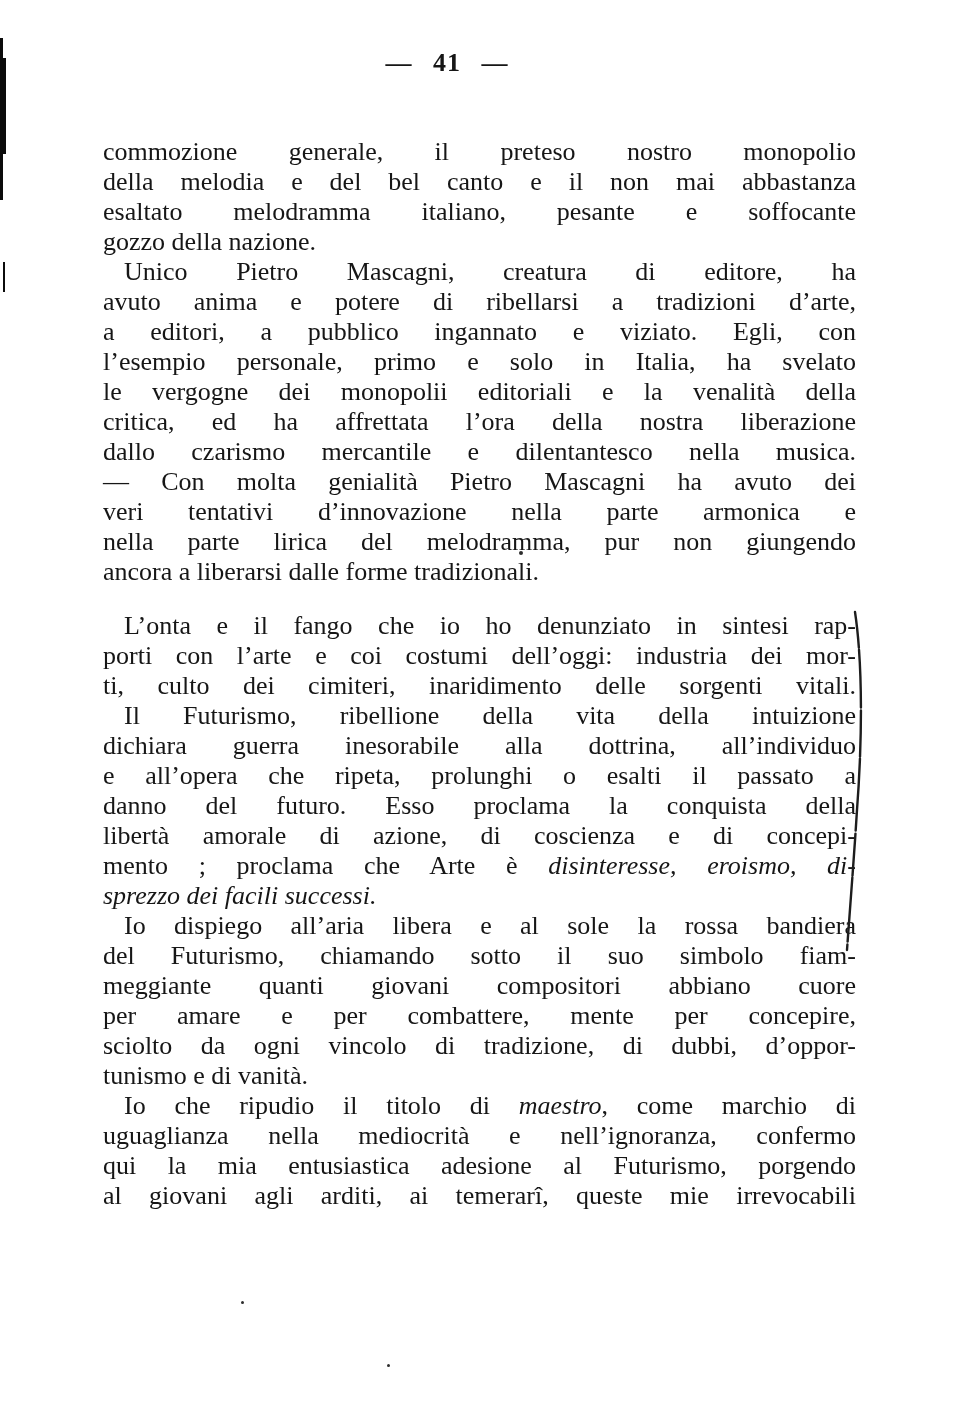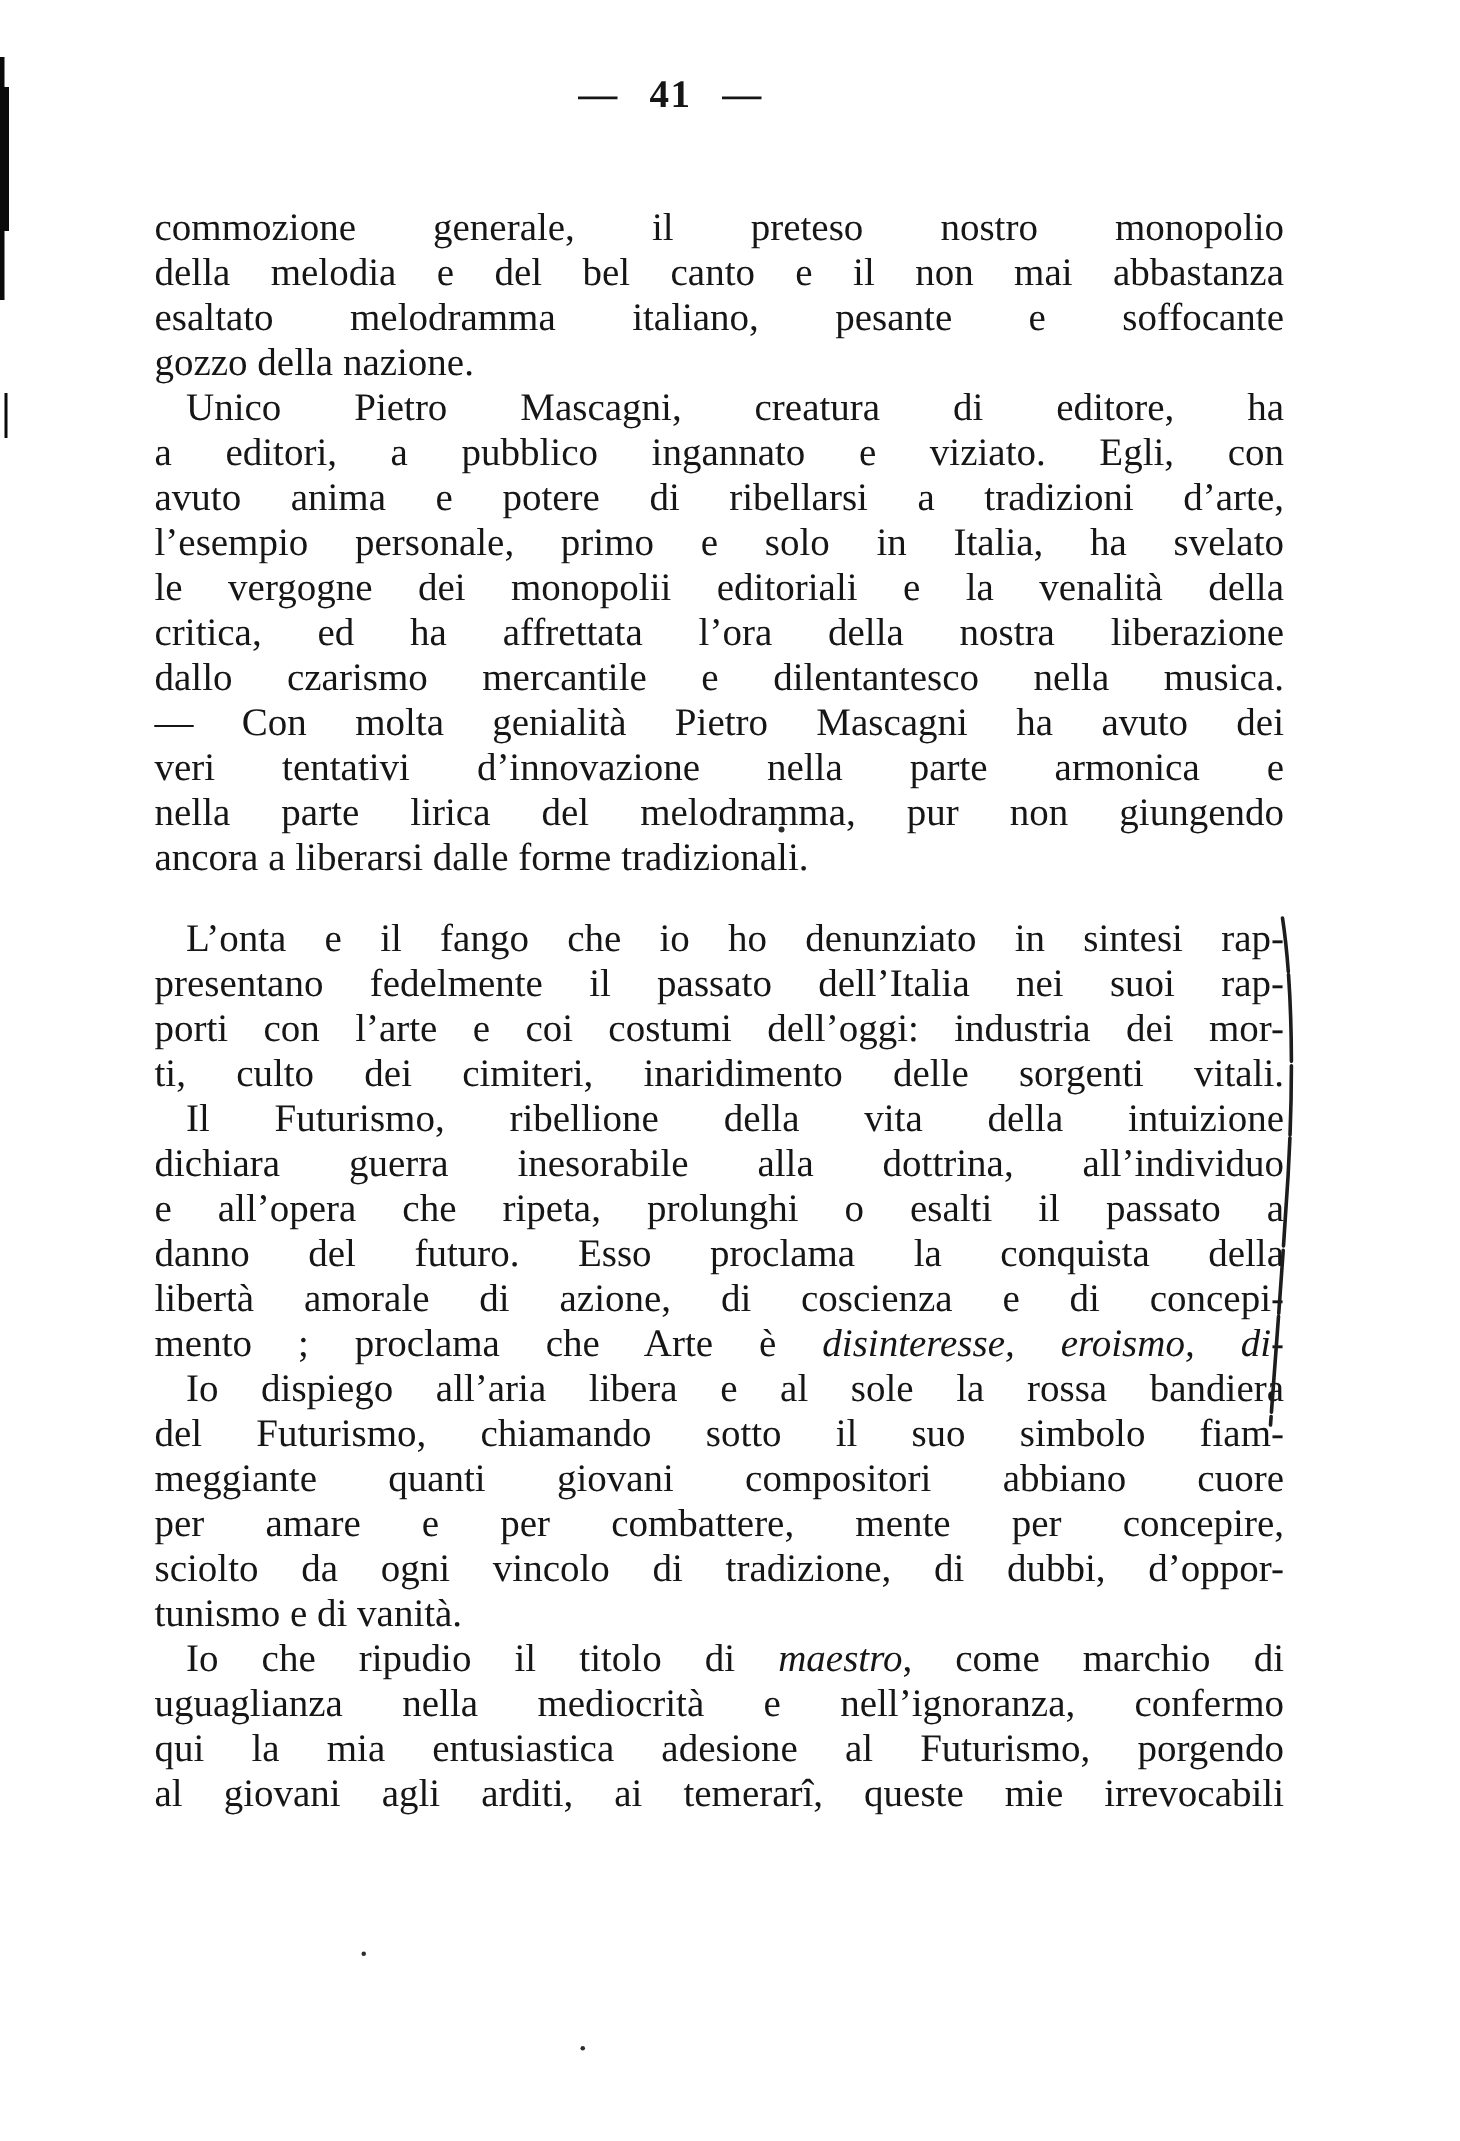--- a/index.html
+++ b/index.html
@@ -92,46 +92,46 @@
 
   <div class="text-column">
       <div class="paragraph">
         <div class="line"><span>commozione generale, il preteso nostro monopolio</span></div>
         <div class="line"><span>della melodia e del bel canto e il non mai abbastanza</span></div>
         <div class="line"><span>esaltato melodramma italiano, pesante e soffocante</span></div>
         <div class="line short"><span>gozzo della nazione.</span></div>
       </div>
       <div class="paragraph">
         <div class="line indent"><span>Unico Pietro Mascagni, creatura di editore, ha</span></div>
+        <div class="line"><span>avuto anima e potere di ribellarsi a tradizioni d’arte,</span></div>
         <div class="line"><span>a editori, a pubblico ingannato e viziato. Egli, con</span></div>
-        <div class="line"><span>avuto anima e potere di ribellarsi a tradizioni d’arte,</span></div>
         <div class="line"><span>l’esempio personale, primo e solo in Italia, ha svelato</span></div>
         <div class="line"><span>le vergogne dei monopolii editoriali e la venalità della</span></div>
         <div class="line"><span>critica, ed ha affrettata l’ora della nostra liberazione</span></div>
         <div class="line"><span>dallo czarismo mercantile e dilentantesco nella musica.</span></div>
       </div>
       <div class="paragraph">
         <div class="line"><span>— Con molta genialità Pietro Mascagni ha avuto dei</span></div>
         <div class="line"><span>veri tentativi d’innovazione nella parte armonica e</span></div>
         <div class="line"><span>nella parte lirica del melodramma, pur non giungendo</span></div>
         <div class="line short"><span>ancora a liberarsi dalle forme tradizionali.</span></div>
       </div>
       <div class="paragraph gap-before">
         <div class="line indent"><span>L’onta e il fango che io ho denunziato in sintesi rap-</span></div>
-        <div class="line"><span>presentano fedelmente il passato dell’Italia nei suoi rap-</span></div>
         <div class="line"><span>porti con l’arte e coi costumi dell’oggi: industria dei mor-</span></div>
         <div class="line"><span>ti, culto dei cimiteri, inaridimento delle sorgenti vitali.</span></div>
       </div>
       <div class="paragraph">
         <div class="line indent"><span>Il Futurismo, ribellione della vita della intuizione</span></div>
         <div class="line"><span>dichiara guerra inesorabile alla dottrina, all’individuo</span></div>
         <div class="line"><span>e all’opera che ripeta, prolunghi o esalti il passato a</span></div>
         <div class="line"><span>danno del futuro. Esso proclama la conquista della</span></div>
         <div class="line"><span>libertà amorale di azione, di coscienza e di concepi-</span></div>
         <div class="line"><span>mento ; proclama che Arte è </span><span class="it">disinteresse, eroismo, di-</span></div>
+        <div class="line short"><span class="it">sprezzo dei facili successi.</span></div>
       </div>
       <div class="paragraph">
         <div class="line indent"><span>Io dispiego all’aria libera e al sole la rossa bandiera</span></div>
         <div class="line"><span>del Futurismo, chiamando sotto il suo simbolo fiam-</span></div>
         <div class="line"><span>meggiante quanti giovani compositori abbiano cuore</span></div>
         <div class="line"><span>per amare e per combattere, mente per concepire,</span></div>
         <div class="line"><span>sciolto da ogni vincolo di tradizione, di dubbi, d’oppor-</span></div>
         <div class="line short"><span>tunismo e di vanità.</span></div>
       </div>
       <div class="paragraph">

